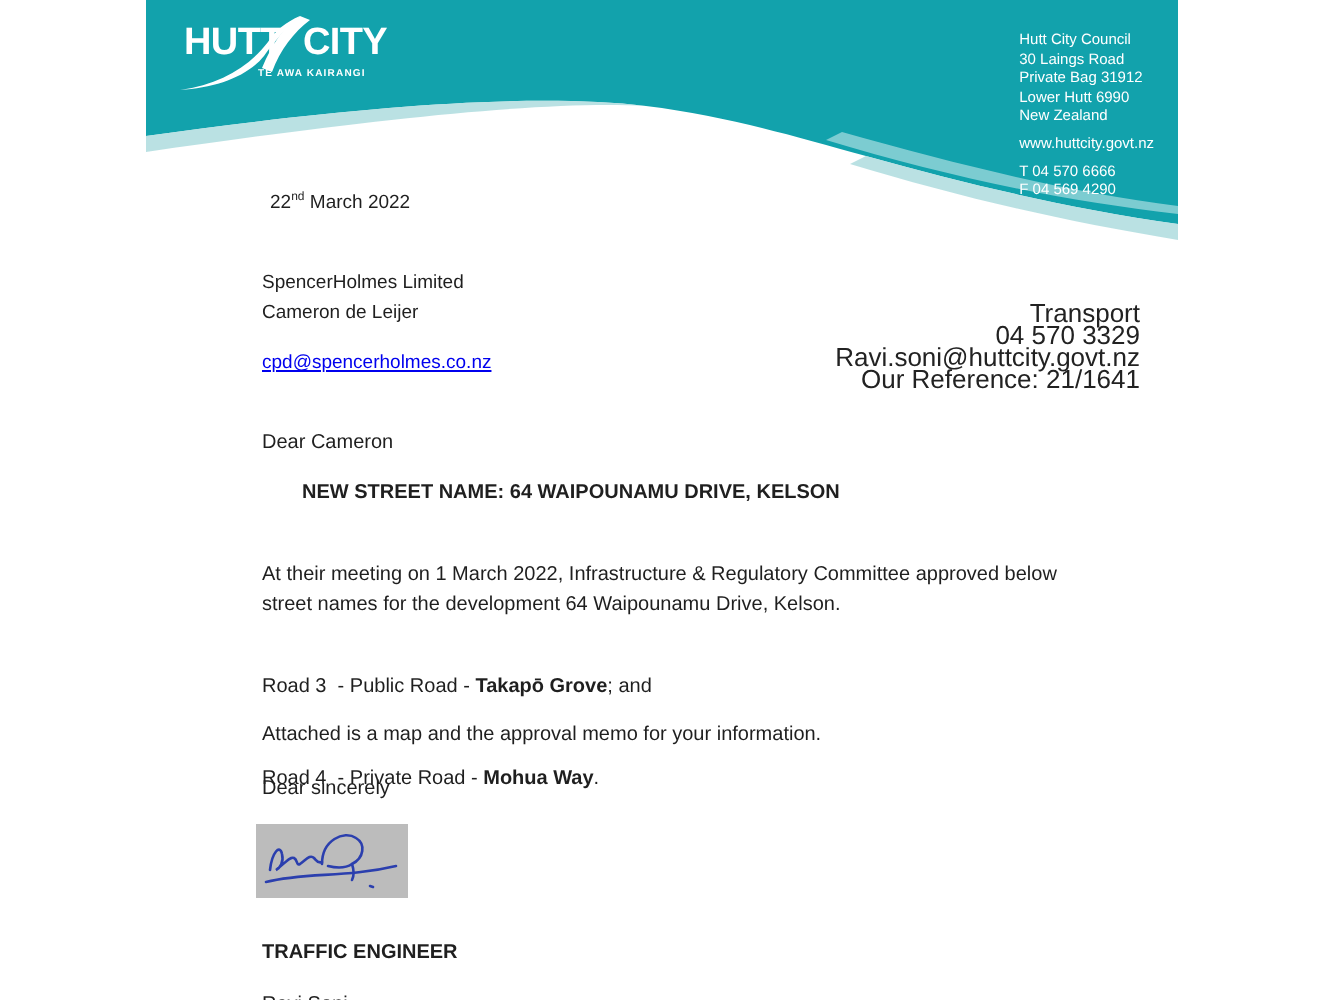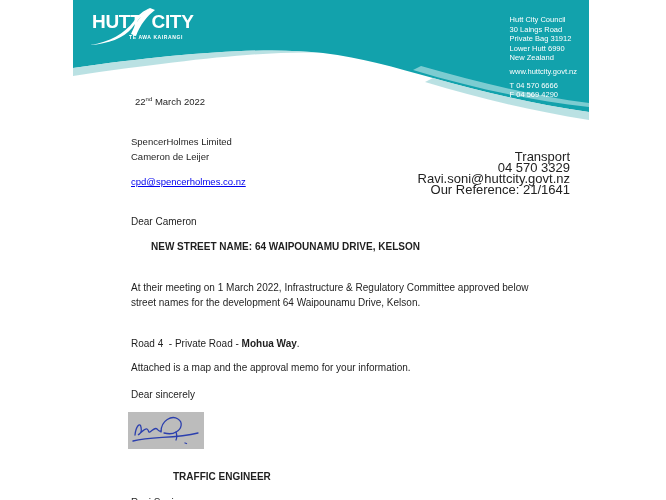--- a/index.html
+++ b/index.html
@@ -29,21 +29,21 @@
   
   .body-text{font-size:10px;}
   #salutation{left:131px;top:216px;}
   #subject-line{left:131px;top:241px;font-weight:bold;padding-left:20px;}
   #body-paragraph{left:131px;top:265px;width:402px;line-height:15px;margin-top:15px;}
   #roads-list{left:131px;top:305px;line-height:15.4px;white-space:pre-wrap;}
   #attachment-note{left:131px;top:362px;}
   #closing-line{left:131px;top:389px;}
   #signature-box{left:128px;top:412px;width:76px;height:37px;background:#bcbcbc;}
   #signatory-name{left:131px;top:457px;margin-top:40px;}
-  #signatory-title{left:131px;top:471px;font-weight:bold;margin-left:42px;}
+  #signatory-title{left:131px;top:471px;font-weight:bold;}
   b{font-weight:bold;}
   .pre{white-space:pre-wrap;}
 </style>
 </head>
 <body>
 
 <svg id="header-art" class="abs" viewBox="0 0 516 130" preserveAspectRatio="none" aria-hidden="true">
   <path d="M0 0 H516 V112 C460 104, 410 92, 360 78 C320 67, 290 58, 250 53 C190 46, 100 54, 0 68 Z" fill="#12a2ac"></path>
   <path opacity="0.8" d="M0 68 C100 54, 190 46, 250 53 C200 50, 110 60, 0 76 Z" fill="#a9d9dc"></path>
   <path opacity="0.8" d="M360 78 C410 92, 460 104, 516 112 L516 120 C455 110, 405 98, 352 82 Z" fill="#a9d9dc"></path>
@@ -95,20 +95,21 @@
   <div>Our Reference: 21/1641</div>
 </div>
 
 <div id="salutation" class="abs body-text">Dear Cameron</div>
 
 <div id="subject-line" class="abs body-text">NEW STREET NAME: 64 WAIPOUNAMU DRIVE, KELSON</div>
 
 <div id="body-paragraph" class="abs body-text">At their meeting on 1 March 2022, Infrastructure &amp; Regulatory Committee approved below street names for the development 64 Waipounamu Drive, Kelson.</div>
 
 <div id="roads-list" class="abs body-text">
+  <div class="road-line"><span>Road 3  - Public Road - </span><b>Takapō Grove</b><span>; and</span></div>
   <div class="road-line"><span>Road 4  - Private Road - </span><b>Mohua Way</b><span>.</span></div>
 </div>
 
 <div id="attachment-note" class="abs body-text">Attached is a map and the approval memo for your information.</div>
 
 <div id="closing-line" class="abs body-text">Dear sincerely</div>
 
 <div id="signature-box" class="abs">
   <svg width="76" height="37" viewBox="0 0 76 37" aria-hidden="true">
     <g fill="none" stroke-width="1.3" stroke-linecap="round" stroke="#2b3fae">

